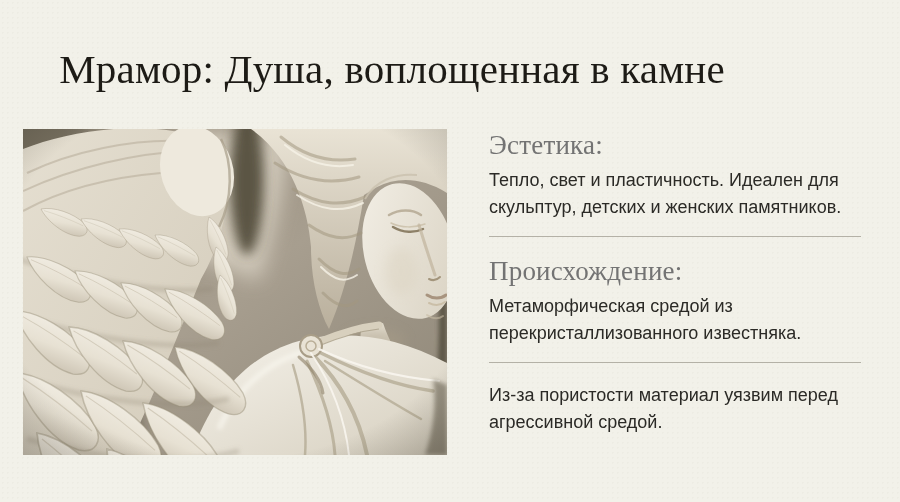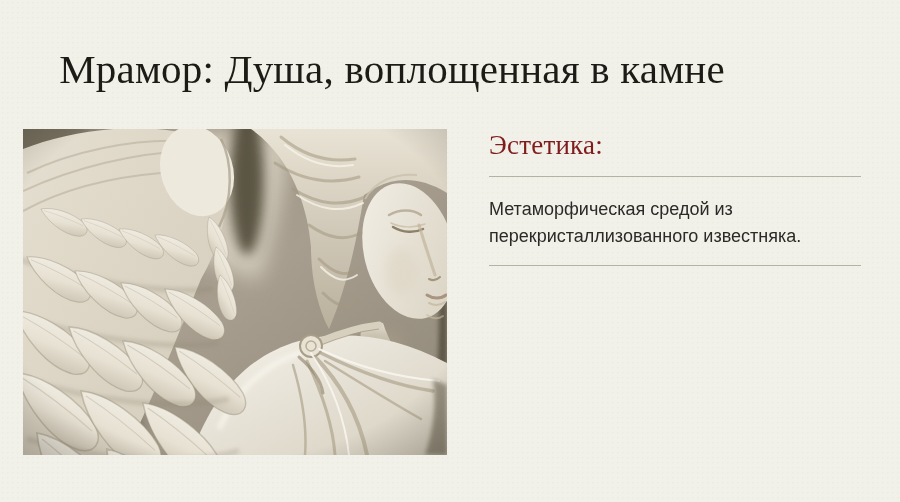--- a/index.html
+++ b/index.html
@@ -27,21 +27,21 @@
     margin:0;overflow:hidden;background:#a39a8b;
   }
   .photo svg{display:block;width:100%;height:100%;}
   .content{
     position:absolute;left:489px;top:130px;width:372px;
   }
   .section h2{
     font-family:"Liberation Serif",serif;
     font-weight:500;
     font-size:27px;line-height:31px;
-    color:#7f1d1d;margin:0 0 6px 0;letter-spacing:.2px;
+    color:#737373;margin:0 0 6px 0;letter-spacing:.2px;
   }
   .section p{
     font-size:18px;line-height:27px;
     color:#2b2a26;margin:0;
   }
   .divider{
     border:none;border-top:1px solid #b4b1a6;
     margin:15px 0 19px 0;width:100%;height:0;
   }
 </style>
@@ -201,23 +201,26 @@
         <use href="#fe" transform="translate(197 146) rotate(76) scale(.5)"></use>
       </g>
 
       <rect x="0" y="0" width="424" height="326" fill="url(#vignG)"></rect>
     </svg>
   </figure>
 
   <div class="content">
     <div class="section">
       <h2>Эстетика:</h2>
+      <p>Тепло, свет и пластичность. Идеален для скульптур, детских и женских памятников.</p>
     </div>
     <hr class="divider">
     <div class="section">
+      <h2>Происхождение:</h2>
       <p>Метаморфическая средой из перекристаллизованного известняка.</p>
     </div>
     <hr class="divider">
     <div class="section">
+      <p>Из-за пористости материал уязвим перед агрессивной средой.</p>
     </div>
   </div>
 
 </div>
 
 </body></html>

